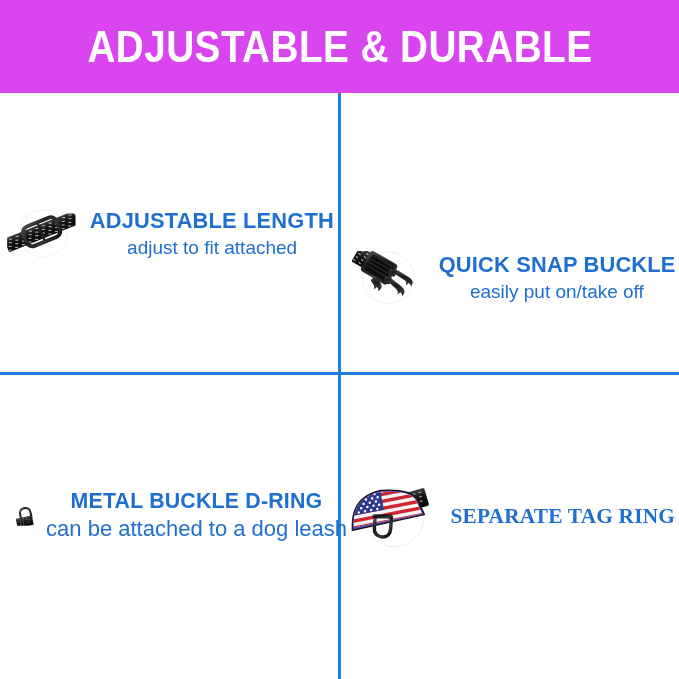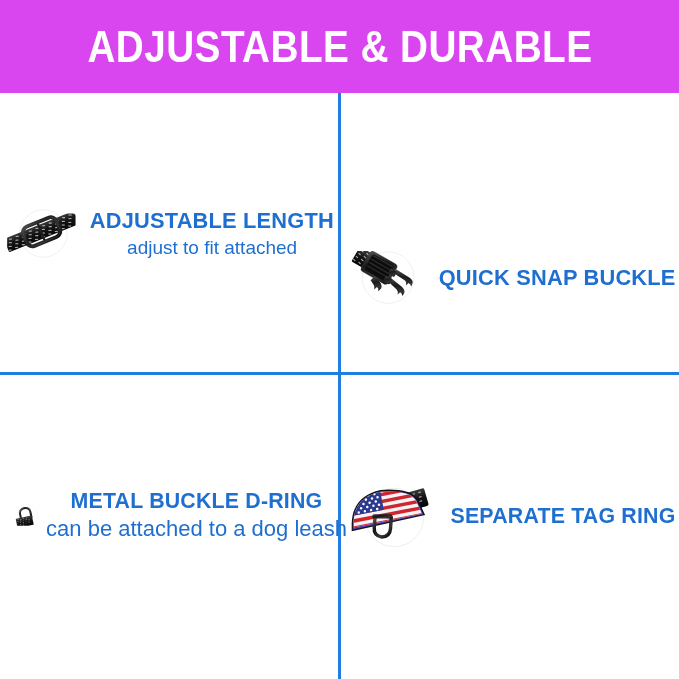--- a/index.html
+++ b/index.html
@@ -42,21 +42,21 @@
   }
 
   .cell{
     position:absolute;width:338px;height:279px;
     box-sizing:border-box;
     display:flex;flex-direction:row;align-items:center;
   }
   .cell.tl{left:0;top:0;}
   .cell.tr{left:341px;top:0;margin-top:44px;}
   .cell.bl{left:9px;top:282px;}
-  .cell.br{left:341px;top:282px;}
+  .cell.br{left:341px;top:282px;font-family:Liberation Serif, serif;}
 
   .photo{
     position:relative;
     width:338px;height:196px;
     display:flex;align-items:center;justify-content:center;
     overflow:hidden;
   }
   .cell.bl .photo, .cell.br .photo{height:200px;}
 
   .caption{
@@ -255,20 +255,21 @@
                 <rect x="160" y="98" width="26" height="22" rx="5"></rect>
               </g>
 
               <path d="M126 120 L150 128 Q166 134 168 146 L164 160 Q160 150 152 150 L148 162 Q144 150 136 148 L120 140 Z" fill="url(#buckGrad2)"></path>
             </g>
           </g>
         </svg>
       </div>
       <div class="caption">
         <div class="cap-title">QUICK SNAP BUCKLE</div>
+        <div class="cap-sub">easily put on/take off</div>
       </div>
     </div>
 
     <div class="cell bl">
       <div class="photo">
         <svg width="338" height="200" viewBox="0 0 338 200">
           <defs>
             <linearGradient id="ringGrad" x1="0" y1="0" x2="1" y2="1">
               <stop offset="0%" stop-color="#626262"></stop>
               <stop offset="30%" stop-color="#1a1a1a"></stop>

